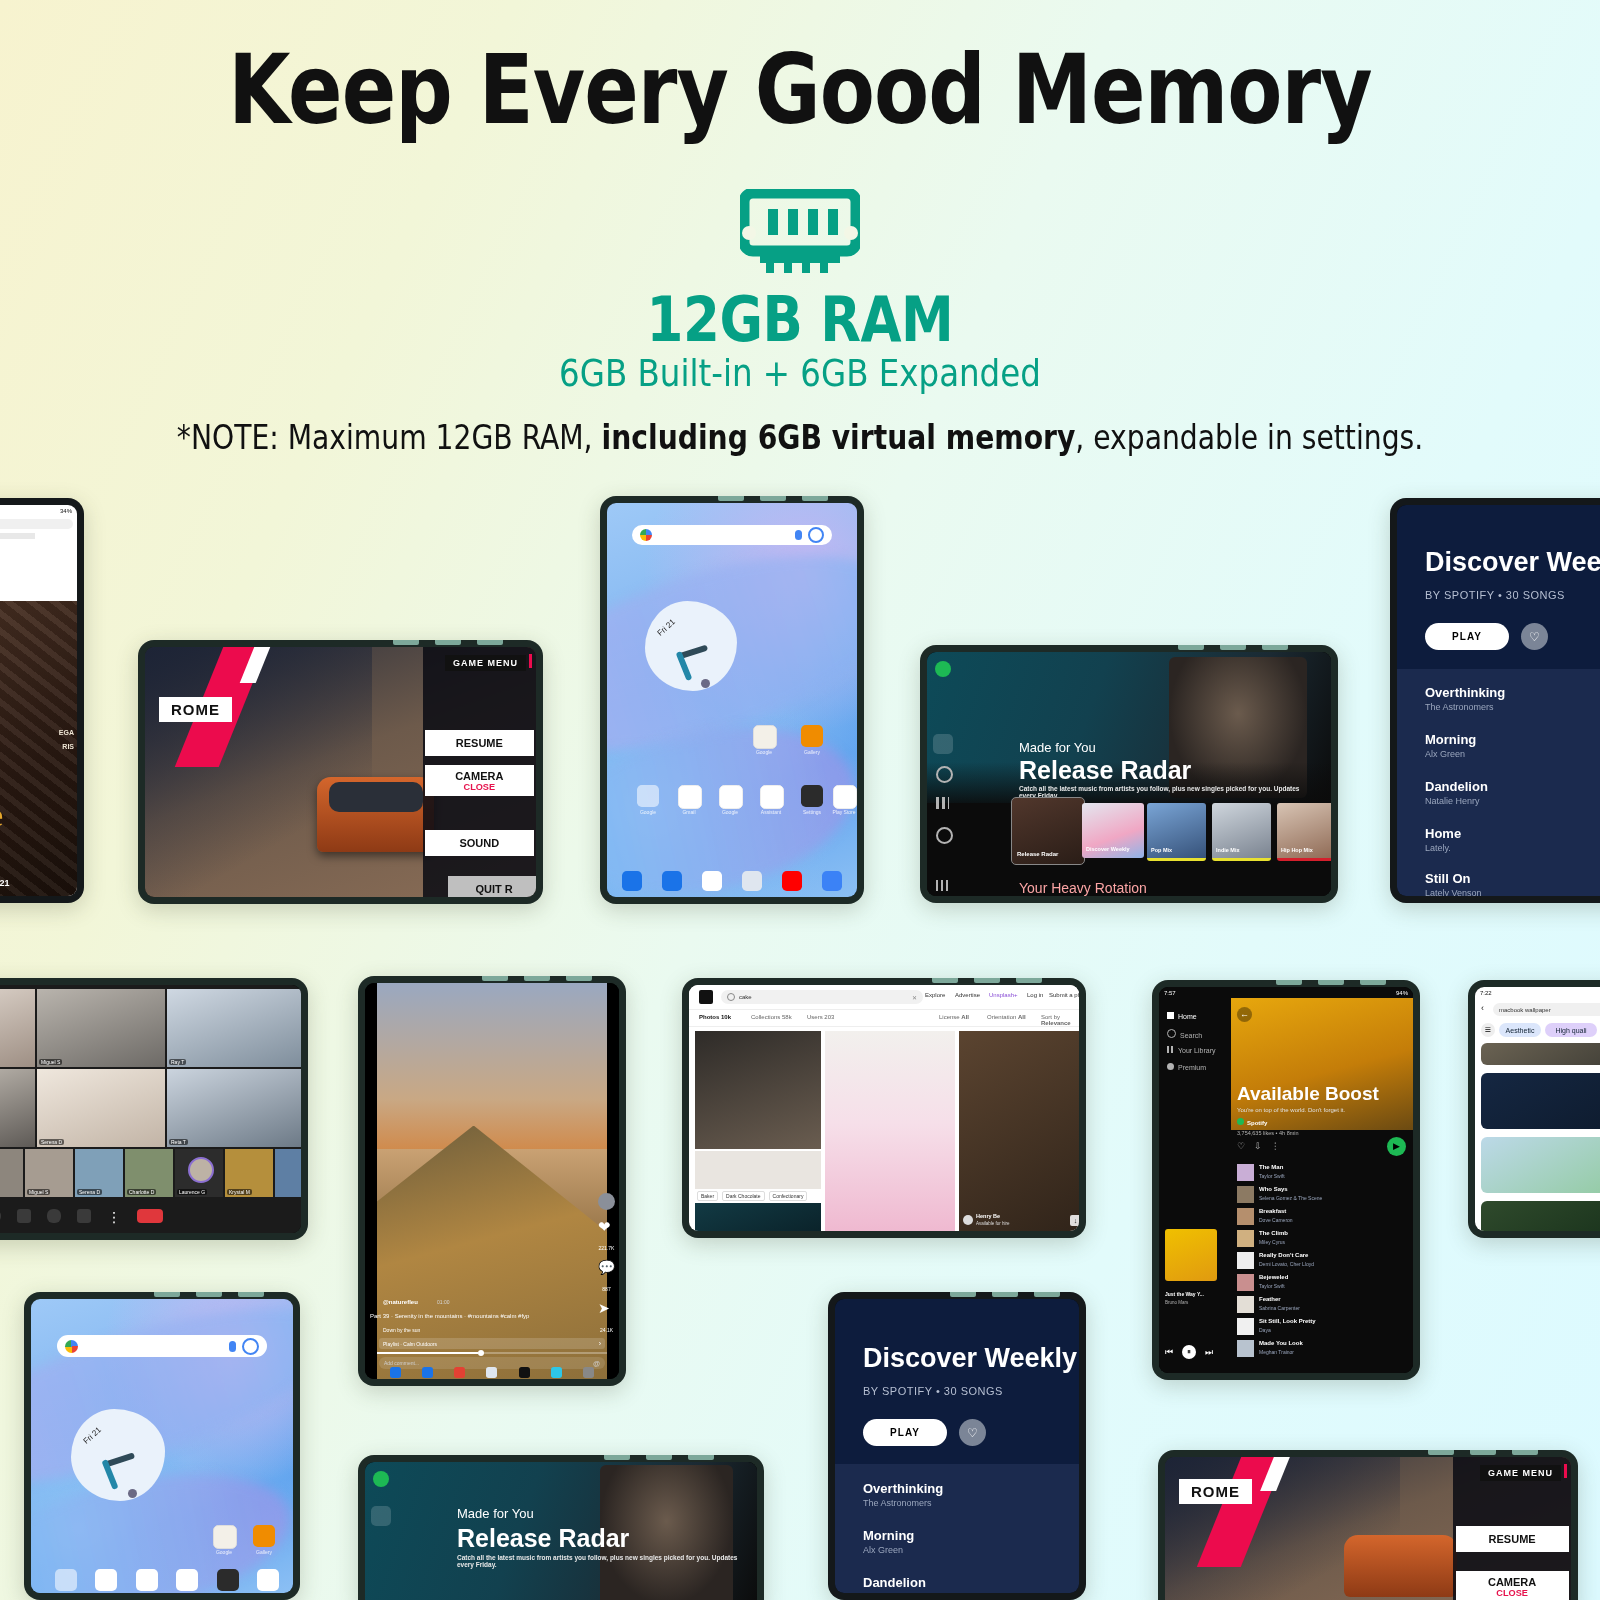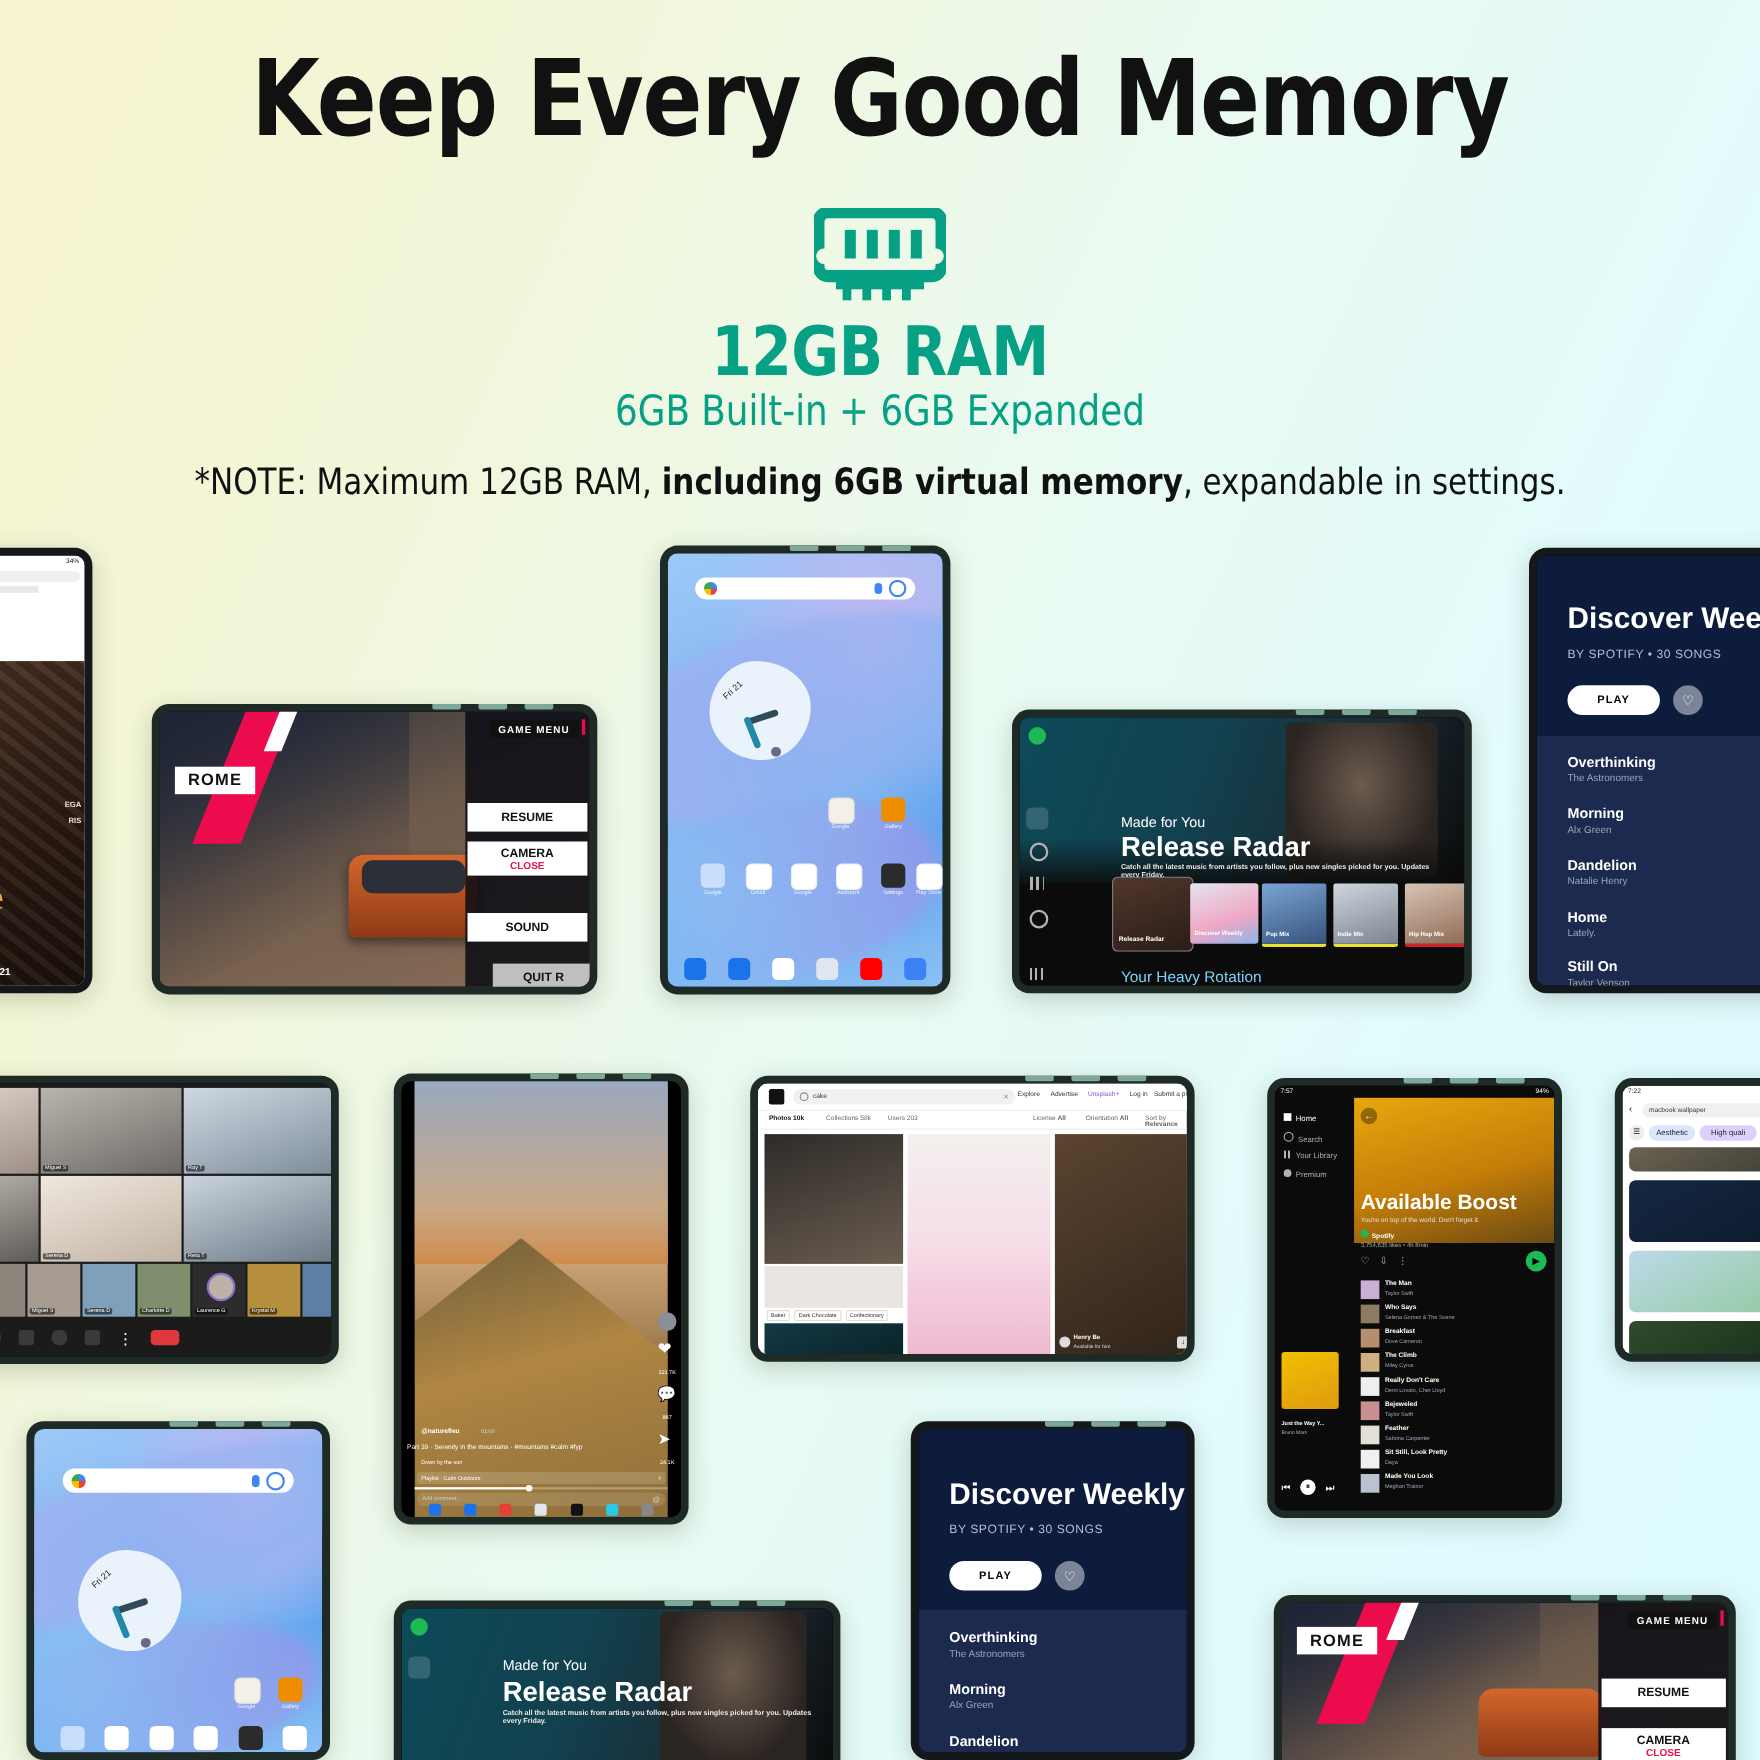--- a/index.html
+++ b/index.html
@@ -284,21 +284,21 @@
     <div style="position:absolute;left:220px;top:151px;width:59px;height:55px;border-radius:3px;background:linear-gradient(160deg,#7aa5d6,#36527a);border-bottom:3px solid #e8e130;">
       <span style="position:absolute;left:4px;bottom:5px;color:#fff;font-size:5.5px;font-weight:700;">Pop Mix</span>
     </div>
     <div style="position:absolute;left:285px;top:151px;width:59px;height:55px;border-radius:3px;background:linear-gradient(160deg,#cfd6dd,#7a8390);border-bottom:3px solid #e8e130;">
       <span style="position:absolute;left:4px;bottom:5px;color:#fff;font-size:5.5px;font-weight:700;">Indie Mix</span>
     </div>
     <div style="position:absolute;left:350px;top:151px;width:58px;height:55px;border-radius:3px;background:linear-gradient(160deg,#d8c4b4,#8f6a55);border-bottom:3px solid #d41f2c;">
       <span style="position:absolute;left:4px;bottom:5px;color:#fff;font-size:5.5px;font-weight:700;">Hip Hop Mix</span>
     </div>
 
-    <div style="position:absolute;left:92px;top:228px;color:#7dd3fc;font-size:14px;">Your Heavy Rotation</div>
+    <div style="position:absolute;left:92px;top:228px;color:#fca5a5;font-size:14px;">Your Heavy Rotation</div>
   </div>
 </div>
 
 <div class="tab" style="left:1390px;top:498px;width:250px;height:405px;">
   <div class="screen">
     <div class="sp-navy"></div>
     <div style="position:absolute;left:28px;top:42px;color:#fff;font-size:27px;font-weight:700;white-space:nowrap;">Discover Wee</div>
     <div style="position:absolute;left:28px;top:84px;color:#b6bfd2;font-size:11px;letter-spacing:.5px;">BY SPOTIFY • 30 SONGS</div>
     <div class="pill" style="position:absolute;left:28px;top:118px;width:84px;height:27px;font-size:10px;letter-spacing:1px;">PLAY</div>
     <div class="heartbtn" style="position:absolute;left:124px;top:118px;width:27px;height:27px;font-size:12px;">♡</div>
@@ -314,21 +314,21 @@
     <div class="trk" style="left:28px;top:274px;">
       <div class="t" style="font-size:13px;">Dandelion</div>
       <div class="a" style="font-size:9px;margin-top:2px;">Natalie Henry</div>
     </div>
     <div class="trk" style="left:28px;top:321px;">
       <div class="t" style="font-size:13px;">Home</div>
       <div class="a" style="font-size:9px;margin-top:2px;">Lately.</div>
     </div>
     <div class="trk" style="left:28px;top:366px;">
       <div class="t" style="font-size:13px;">Still On</div>
-      <div class="a" style="font-size:9px;margin-top:2px;">Taylor Venson</div>
+      <div class="a" style="font-size:9px;margin-top:2px;">Lately Venson</div>
     </div>
   </div>
 </div>
 
 <div class="tab green" style="left:-34px;top:978px;width:342px;height:262px;">
   <div class="screen">
     <div class="vc"></div>
     <div class="vcell" style="left:2px;top:4px;width:60px;height:78px;background:linear-gradient(160deg,#d9cfc6,#9e8f84);"></div>
     <div class="vcell" style="left:64px;top:4px;width:128px;height:78px;background:linear-gradient(160deg,#b9b4ad,#6d6a66);">
       <span class="vname">Miguel S</span>

